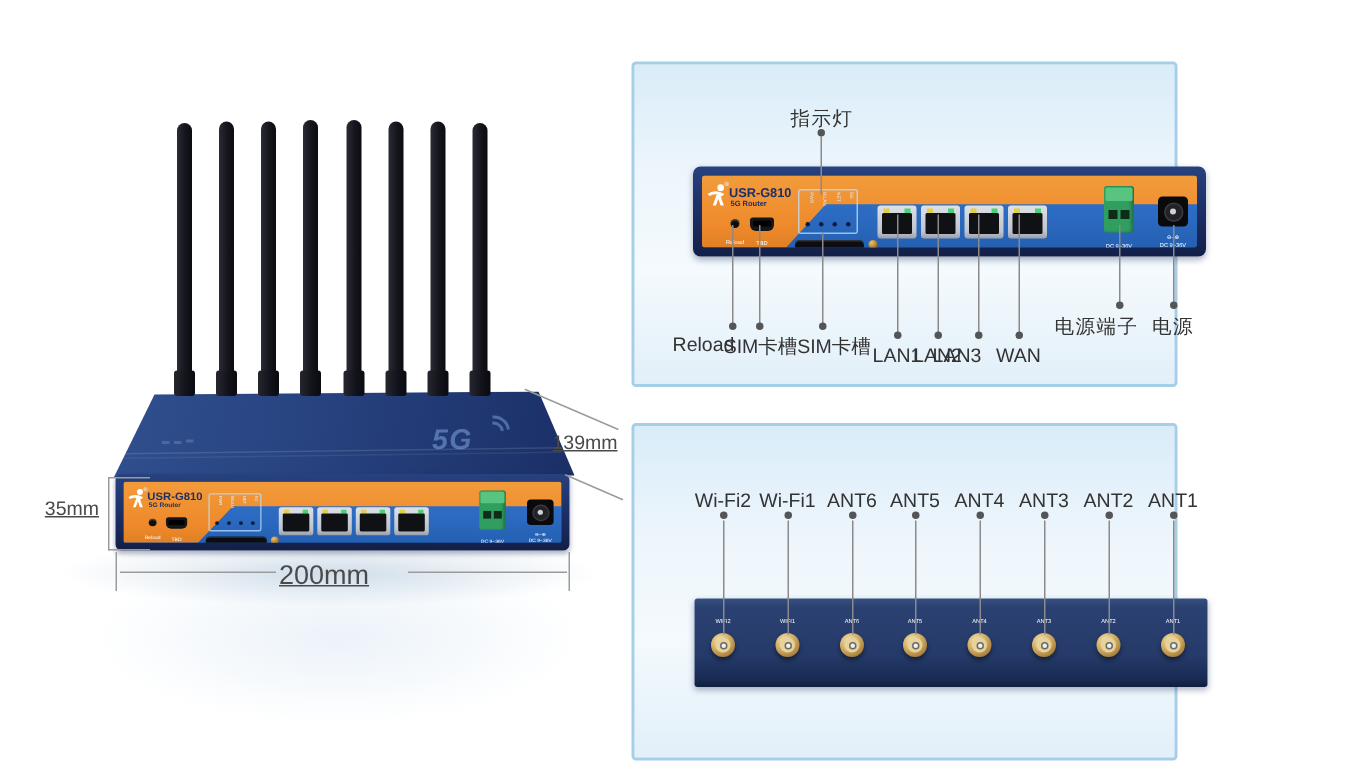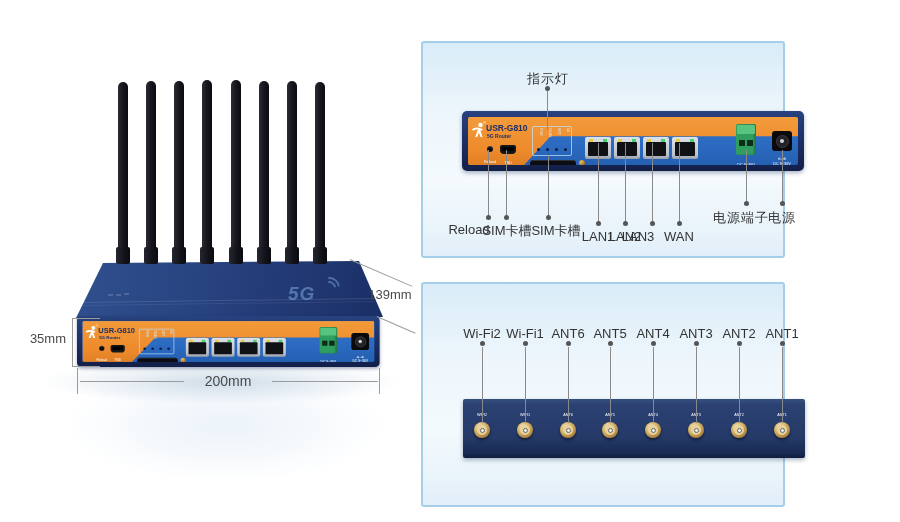--- a/index.html
+++ b/index.html
@@ -79,21 +79,21 @@
   .wifiarc{position:absolute;border:2px solid rgba(125,165,220,.5);border-radius:50%;
            border-bottom-color:transparent;border-left-color:transparent;border-right-color:transparent;
            transform:rotate(38deg);}
   .groove{position:absolute;height:1px;background:rgba(255,255,255,.12);}
   .dash{position:absolute;width:5px;height:2px;background:rgba(255,255,255,.16);}
   .lv-shadow{position:absolute;left:40px;top:360px;width:360px;height:44px;
              background:radial-gradient(ellipse closest-side,rgba(150,180,205,.42),rgba(150,180,205,0));}
   .lv-glow{position:absolute;left:0px;top:345px;width:450px;height:160px;
            background:radial-gradient(ellipse closest-side,rgba(190,214,235,.30),rgba(190,214,235,0) 72%);}
   
-  .dim{position:absolute;color:#4a4a4a;font-size:13px;white-space:nowrap;}
+  .dim{position:absolute;color:#4a4a4a;font-size:13px;white-space:nowrap;text-decoration:underline;}
   .dimline{position:absolute;background:#9b9b9b;}
 </style>
 </head>
 <body>
 
 <div class="abs" id="left-view" style="left:0;top:0;width:420px;height:522px">
   <div class="lv-glow"></div>
   <div class="lv-shadow"></div>
 
   <div class="topface">
@@ -211,21 +211,21 @@
 
   <div class="dim" style="left:20px;top:331px;width:46px;text-align:right">35mm</div>
   <div class="dimline" style="left:72px;top:318px;width:1px;height:49px"></div>
   <div class="dimline" style="left:72px;top:318px;width:28px;height:1px"></div>
   <div class="dimline" style="left:72px;top:366px;width:28px;height:1px"></div>
 
   <div class="dimline" style="left:77px;top:368px;width:1px;height:26px"></div>
   <div class="dimline" style="left:379px;top:368px;width:1px;height:26px"></div>
   <div class="dimline" style="left:80px;top:381px;width:104px;height:1px"></div>
   <div class="dimline" style="left:272px;top:381px;width:106px;height:1px"></div>
-  <div class="dim" style="left:186px;top:373px;width:84px;text-align:center;font-size:14px">200mm</div>
+  <div class="dim" style="left:186px;top:373px;width:84px;text-align:left;font-size:18px">200mm</div>
 </div>
 
 <div class="card" id="card-front" style="left:421px;top:41px;height:217px">
   <div class="co-label cjk" style="left:95px;top:27px;width:60px">指示灯</div>
   <div class="co-dot" style="left:122px;top:43px"></div>
   <div class="co-vline" style="left:124px;top:48px;height:39px"></div>
 
   <div id="panel-slot-front" style="position:absolute;left:39px;top:68px;width:342px;height:60px;z-index:2">
   <div class="panel">
     <div class="p-face">
@@ -330,21 +330,21 @@
   <div class="co-vline" style="left:229px;top:100px;height:79px"></div>
   <div class="co-dot" style="left:227px;top:178px"></div>
   <div class="co-label" style="left:175px;top:186px;width:80px">LAN3</div>
 
   <div class="co-vline" style="left:256px;top:100px;height:79px"></div>
   <div class="co-dot" style="left:254px;top:178px"></div>
   <div class="co-label" style="left:216px;top:186px;width:80px">WAN</div>
 
   <div class="co-vline" style="left:323px;top:107px;height:52px"></div>
   <div class="co-dot" style="left:321px;top:158px"></div>
-  <div class="co-label cjk" style="left:278px;top:166px;width:80px">电源端子</div>
+  <div class="co-label cjk" style="left:268px;top:166px;width:80px">电源端子</div>
 
   <div class="co-vline" style="left:359px;top:107px;height:52px"></div>
   <div class="co-dot" style="left:357px;top:158px"></div>
   <div class="co-label cjk" style="left:319px;top:166px;width:80px">电源</div>
 </div>
 
 <div class="card" id="card-back" style="left:421px;top:282px;height:225px">
 
   <div class="co-label" style="left:19px;top:42px;width:80px">Wi-Fi2</div>
   <div class="co-label" style="left:62px;top:42px;width:80px">Wi-Fi1</div>

